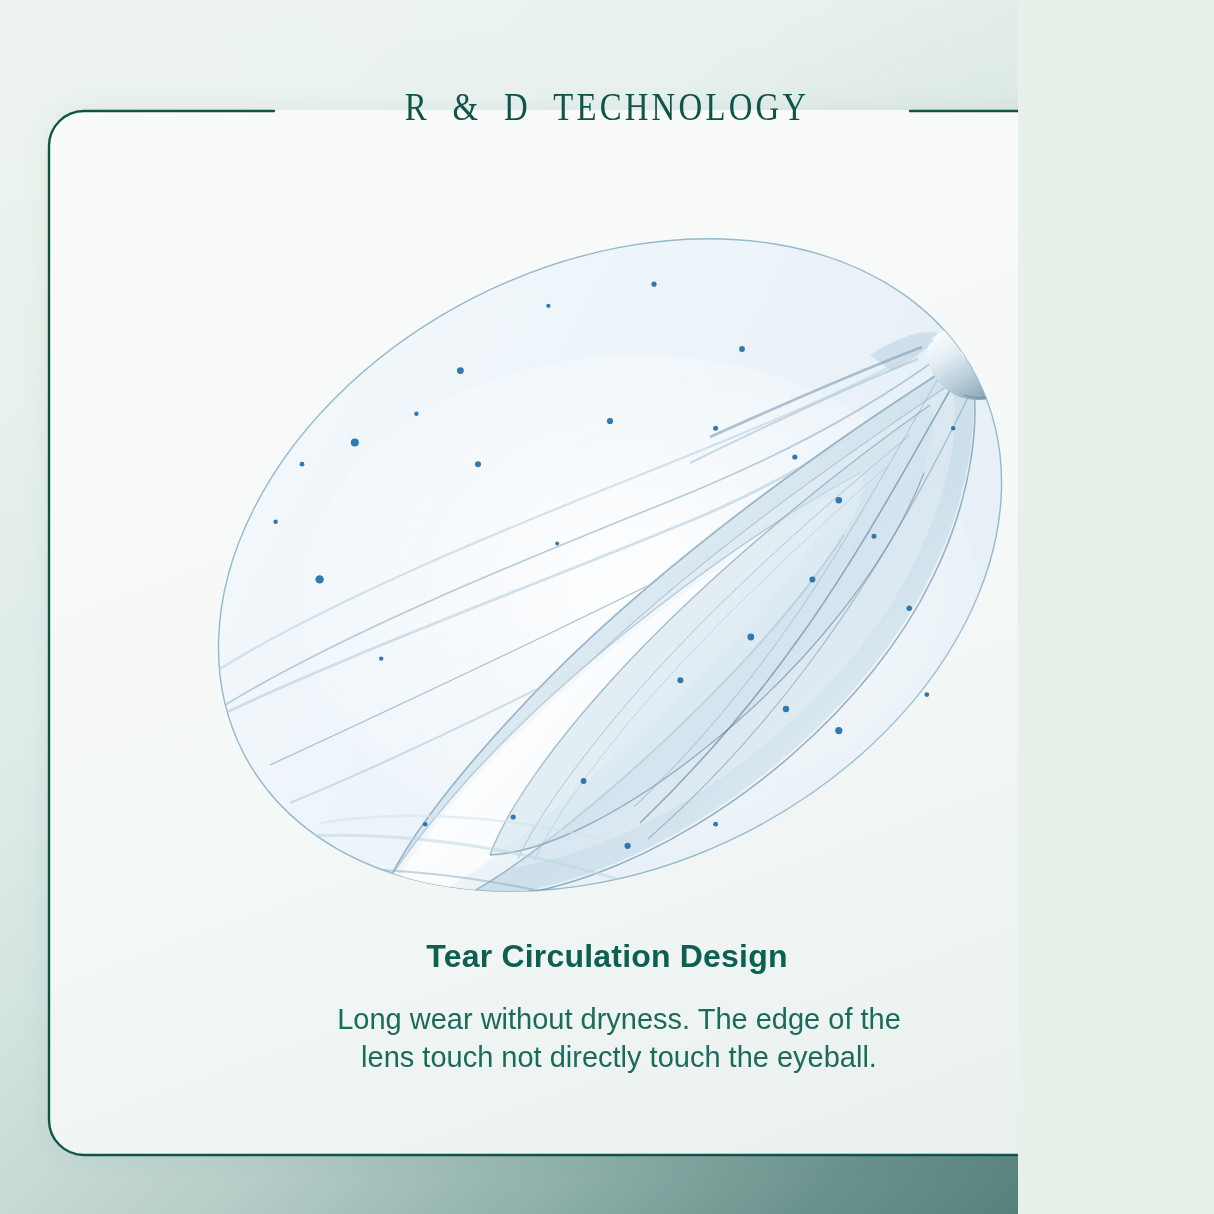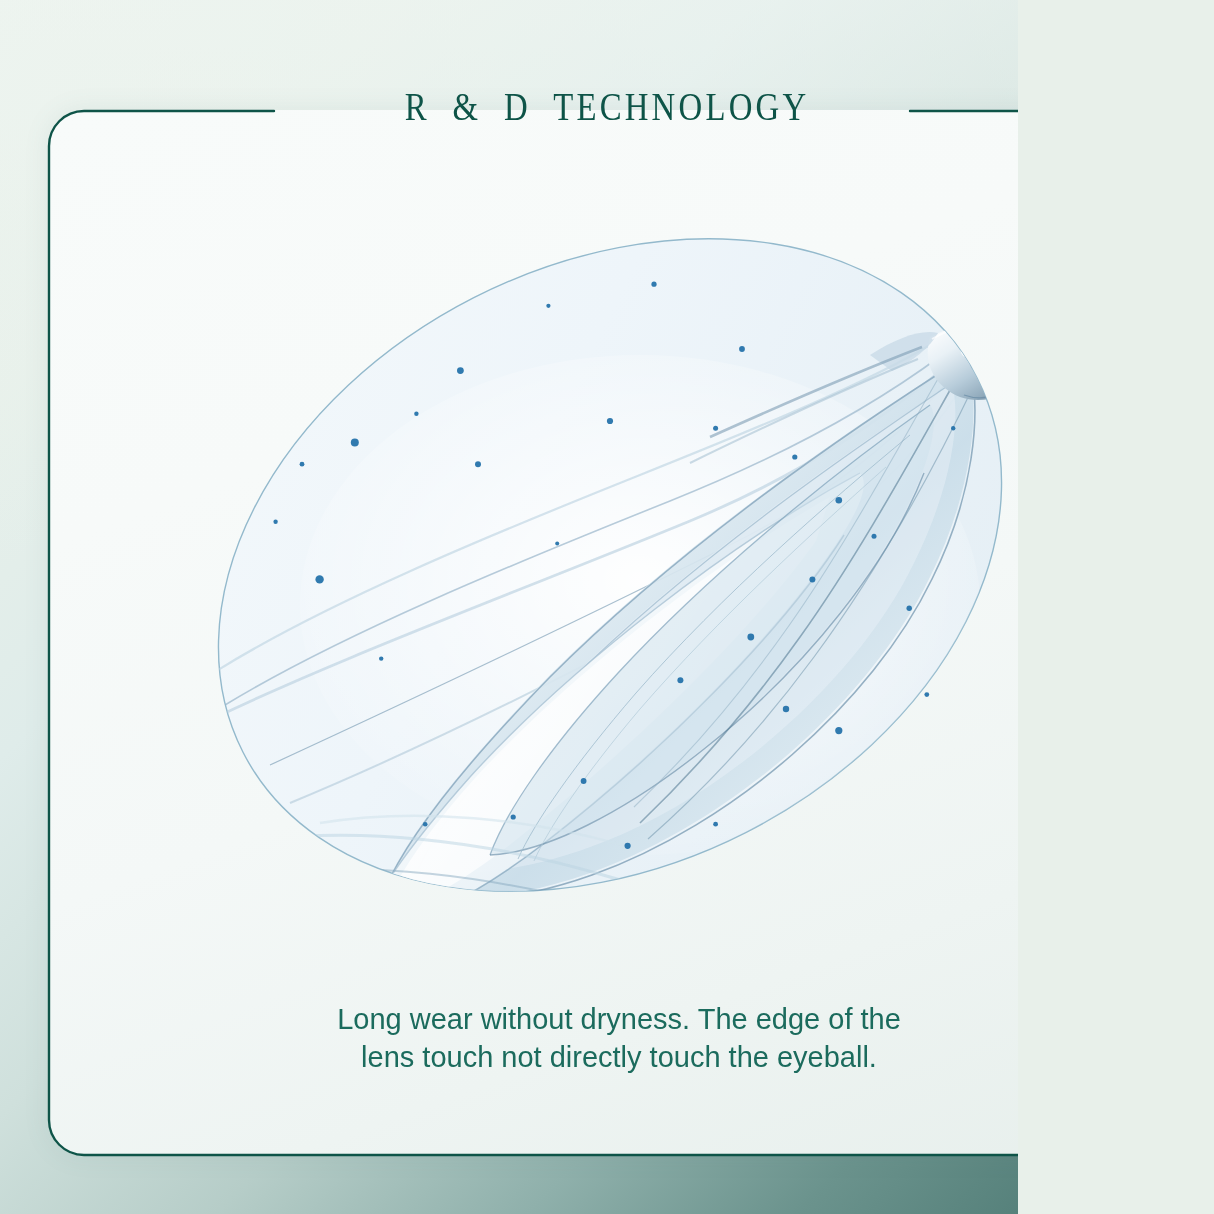--- a/index.html
+++ b/index.html
@@ -313,18 +313,19 @@
           <circle cx="255.2" cy="619.2" r="2.3" fill="#1f6fa8" opacity="0.92"></circle>
           <circle cx="457.6" cy="640.8" r="3.1" fill="#1f6fa8" opacity="0.92"></circle>
           <circle cx="545.6" cy="619.2" r="2.4" fill="#1f6fa8" opacity="0.92"></circle>
           <circle cx="211.2" cy="453.6" r="2.2" fill="#1f6fa8" opacity="0.92"></circle>
           <circle cx="387.2" cy="338.4" r="2" fill="#1f6fa8" opacity="0.92"></circle>
           <circle cx="783.2" cy="223.2" r="2.2" fill="#1f6fa8" opacity="0.92"></circle>
         </g>
     </svg>
   </div>
 
+  <div id="headline">Tear Circulation Design</div>
   <div id="subcopy">
     <span>Long wear without dryness. The edge of the</span>
     <span>lens touch not directly touch the eyeball.</span>
   </div>
 
 </div>
 
 </body></html>

